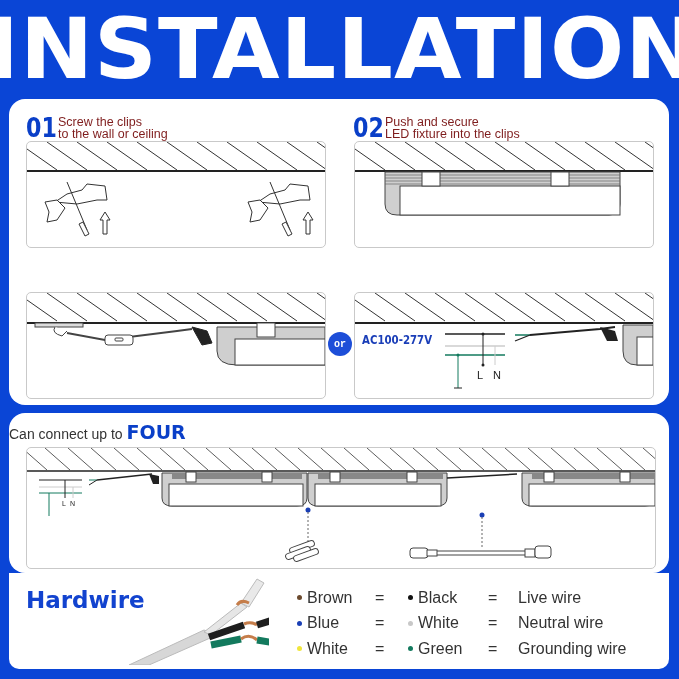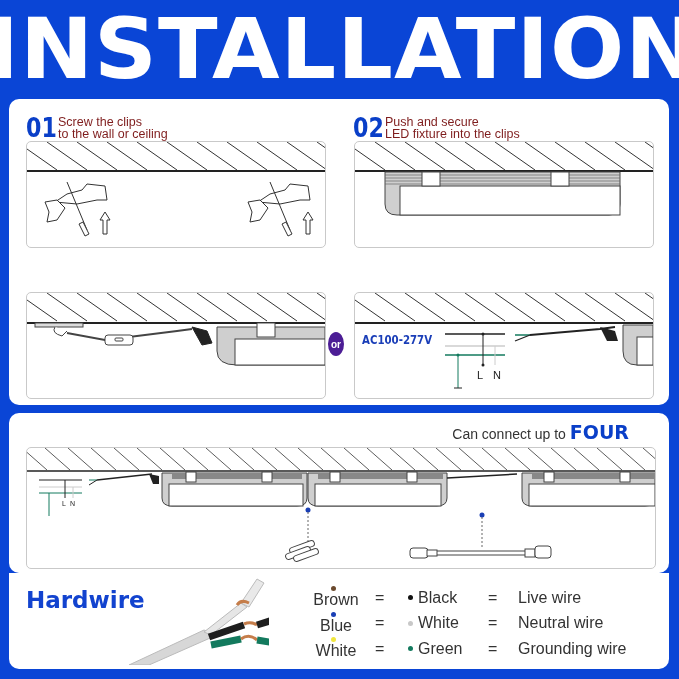--- a/index.html
+++ b/index.html
@@ -9,63 +9,63 @@
     font-family: "Liberation Sans", "DejaVu Sans", sans-serif;
     position: relative;
   }
   .title {
     position: absolute; left: 0; top: 4px; width: 679px; text-align: center;
     color: #fff; font-weight: 700; font-size: 84px; letter-spacing: 1px;
     line-height: 90px; font-family: "DejaVu Sans", sans-serif;
     transform: scaleX(1.04);
   }
   .card {
-    position: absolute; background: #fff; border-radius: 10px;
+    position: absolute; background: #fff; border-radius: 16px;
   }
   #card-steps { left: 9px; top: 99px; width: 660px; height: 306px; }
   #card-connect { left: 9px; top: 413px; width: 660px; height: 160px; }
   #card-legend { left: 9px; top: 573px; width: 660px; height: 96px; border-radius: 0 0 10px 10px; }
 
   .step-head { position: absolute; display: flex; align-items: flex-start; }
   .step-num {
     color: #0a3fc8; font-weight: 900; font-size: 27px; line-height: 24px;
     font-family: "DejaVu Sans", sans-serif; transform: scaleX(0.82); transform-origin: left;
     margin-right: -2px; width: 34px;
   }
   .step-text { color: #7f1d1d; font-size: 12.5px; line-height: 12px; }
   .panel {
     position: absolute; border: 1px solid #c9c9c9; border-radius: 5px; background: #fff; overflow: hidden;
   }
   .panel svg { display: block; }
   .or-badge {
-    position: absolute; width: 16px; height: 24px; border-radius: 50%;
-    background: #4c1d95; color: #fff; font-weight: 700; font-size: 10px;
+    position: absolute; width: 24px; height: 24px; border-radius: 50%;
+    background: #1d4ed8; color: #fff; font-weight: 700; font-size: 10px;
     display: flex; align-items: center; justify-content: center;
-    font-family: Liberation Sans, sans-serif;
+    font-family: Liberation Mono, monospace;
   }
   .voltage {
     position: absolute; color: #1a3eb8; font-weight: 700; font-size: 12px;
     font-family: "DejaVu Sans", sans-serif; transform: scaleX(0.85); transform-origin: left;
   }
   .connect-title {
-    position: absolute; left: 16px; top: 8px; width: 604px; text-align: right;
+    position: absolute; left: 0; top: 8px; width: 604px; text-align: left;
     font-size: 14px; color: #333;
   }
   .connect-title b { color: #0a3fc8; font-size: 19px; font-family: "DejaVu Sans", sans-serif; }
   .hardwire {
     position: absolute; left: 17px; top: 14px; color: #1243cf; font-weight: 700; font-size: 23px;
     font-family: "DejaVu Sans", sans-serif;
   }
   .legend {
     position: absolute; left: 288px; top: 12px; font-size: 16px; color: #333;
   }
   .legend-row { display: flex; height: 25.5px; align-items: center; }
   .legend-cell { display: flex; align-items: center; }
   .dot { width: 5px; height: 5px; border-radius: 50%; margin-right: 5px; display: inline-block; }
-  .c1 { width: 78px; flex-direction: column; }
+  .c1 { width: 78px; }
   .eq1 { width: 33px; }
   .c2 { width: 80px; }
   .eq2 { width: 30px; }
 </style>
 </head>
 <body>
 
 <div class="title">INSTALLATION</div>
 
 <div class="card" id="card-steps">

